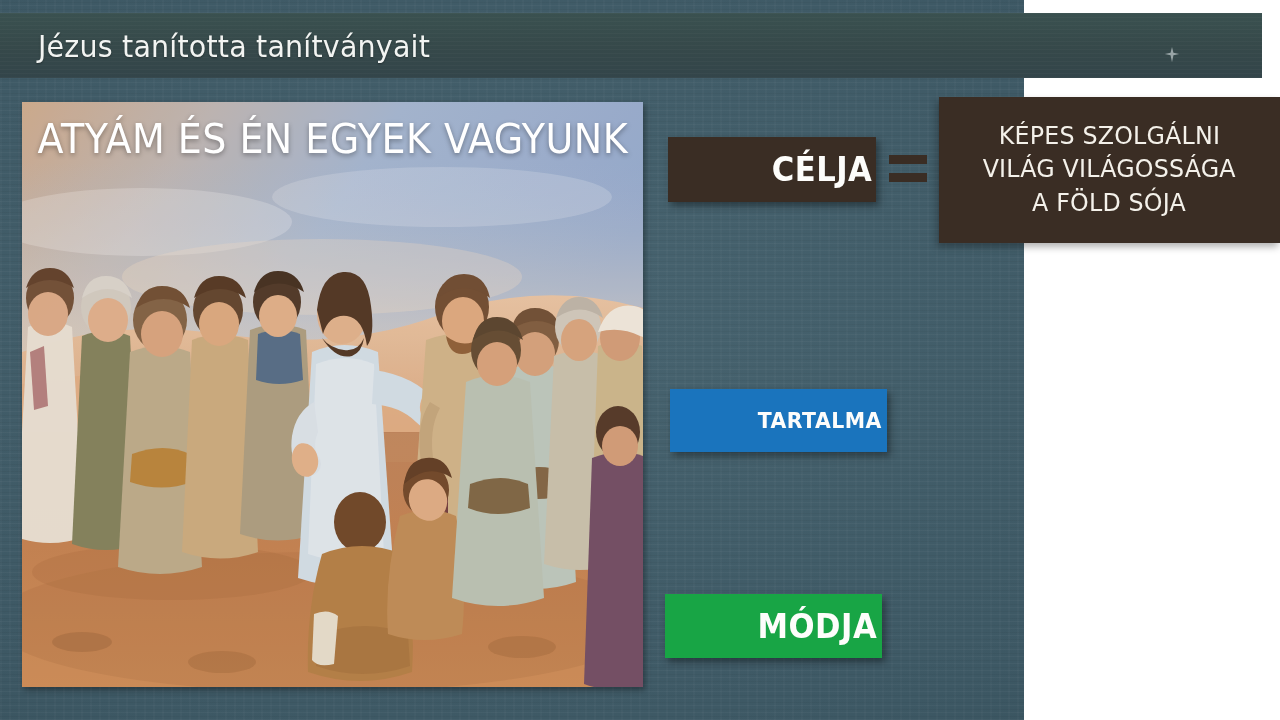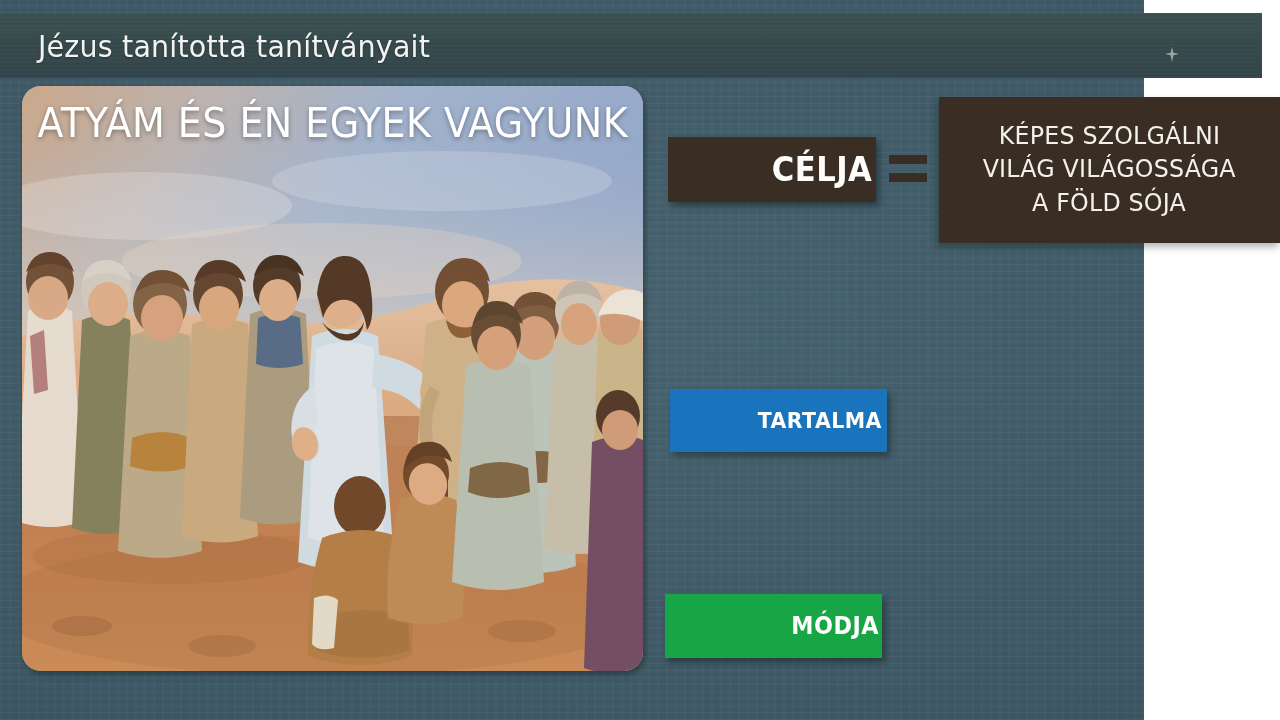--- a/index.html
+++ b/index.html
@@ -6,21 +6,21 @@
 
   html, body {
     width:1280px; height:720px;
     overflow:hidden;
     font-family:"Liberation Sans", sans-serif;
   }
 
   
   #slide {
     position:relative;
-    width:1144px; height:720px;
+    width:1024px; height:720px;
     background:
       repeating-linear-gradient(0deg,
         rgba(255,255,255,0.030) 0px,
         rgba(255,255,255,0.030) 1px,
         rgba(0,0,0,0.000) 1px,
         rgba(0,0,0,0.000) 3px,
         rgba(0,0,0,0.035) 3px,
         rgba(0,0,0,0.035) 4px,
         rgba(0,0,0,0.000) 4px,
         rgba(0,0,0,0.000) 7px),
@@ -62,26 +62,25 @@
   #sparkle-icon {
     position:absolute;
     left:1163px; top:46px;
     width:18px; height:18px;
     opacity:0.65;
   }
 
   
   #picture-frame {
     position:absolute;
-    left:22px; top:86px;
+    left:22px; top:102px;
     width:621px; height:585px;
     overflow:hidden;
     box-shadow:2px 3px 6px rgba(0,0,0,0.35);
     background:#b9a58e;
-    border-radius:19px;
   }
   #picture-canvas { position:absolute; inset:0; }
   #picture-caption {
     position:absolute;
     left:0; top:14px;
     width:621px;
     text-align:center;
     font-family:"DejaVu Sans", sans-serif;
     font-size:40px;
     font-weight:400;
@@ -143,21 +142,21 @@
     width:217px; height:63px;
     background:#1a74bd;
     font-size:22px;
   }
   #tartalma-chip span { transform:scaleX(0.93); display:inline-block; }
 
   #modja-chip {
     left:665px; top:594px;
     width:217px; height:64px;
     background:#18a545;
-    font-size:24px;
+    font-size:33px;
   }
   #modja-chip span { transform:scaleX(0.93); display:inline-block; }
 </style>
 </head>
 <body>
 
 <div id="slide">
 
   <div id="title-banner">
     <div id="title-text">Jézus tanította tanítványait</div>

